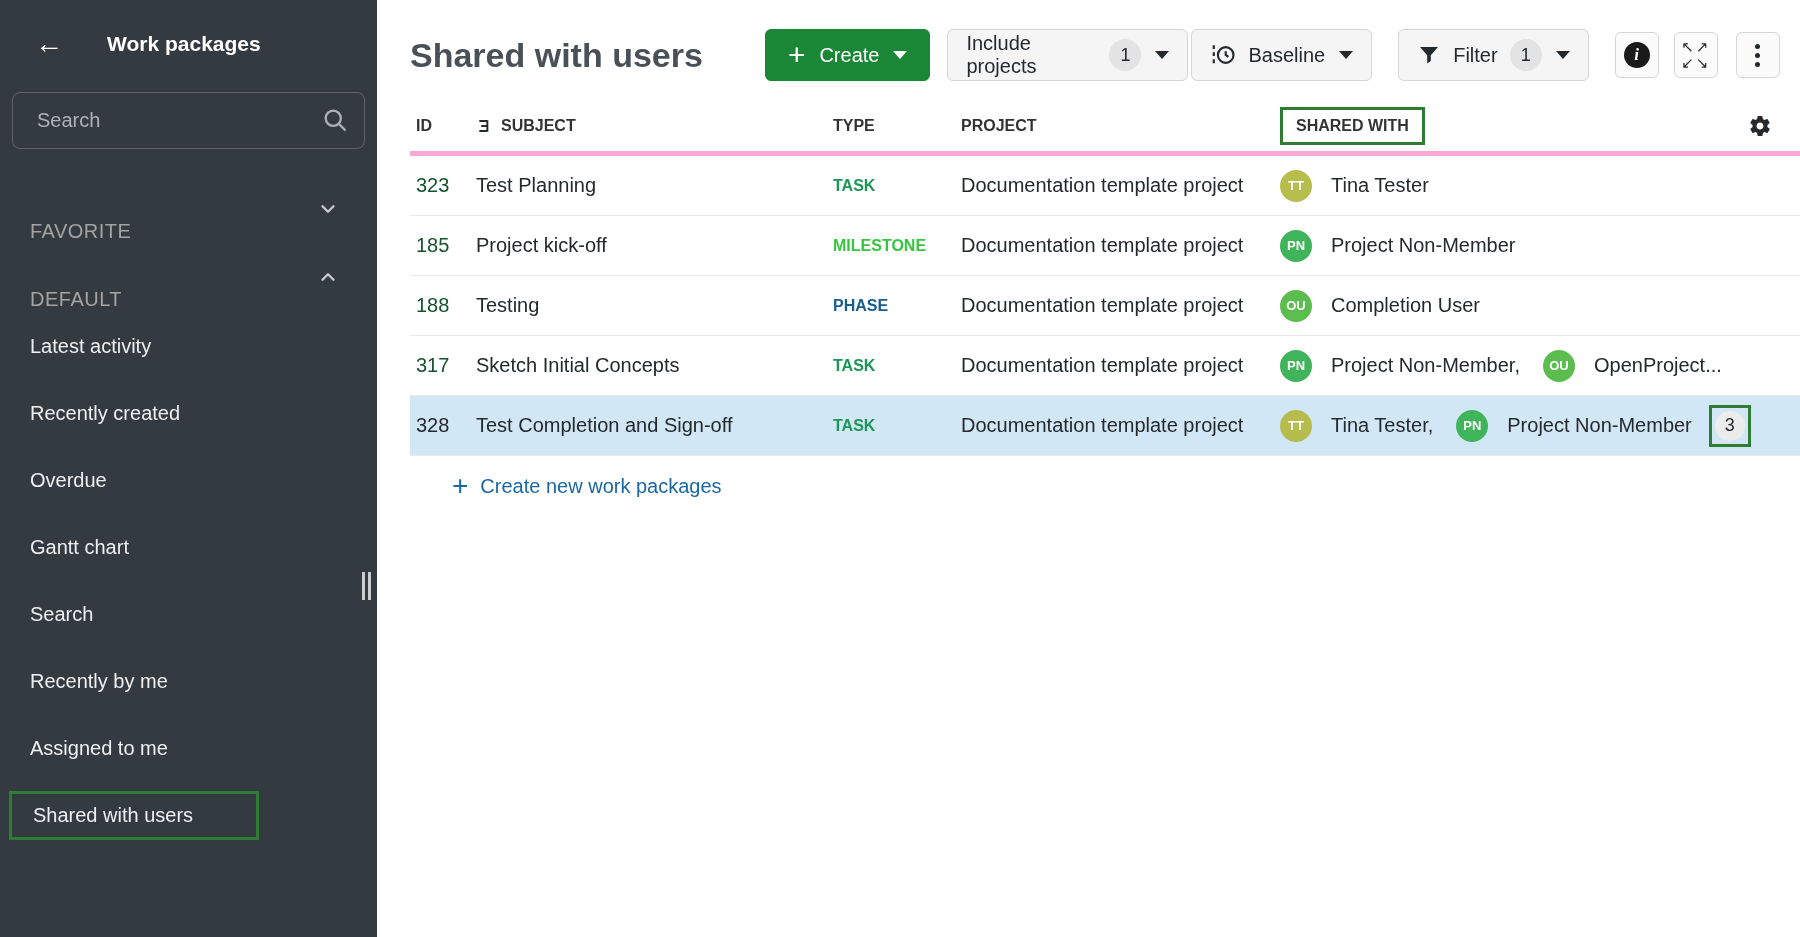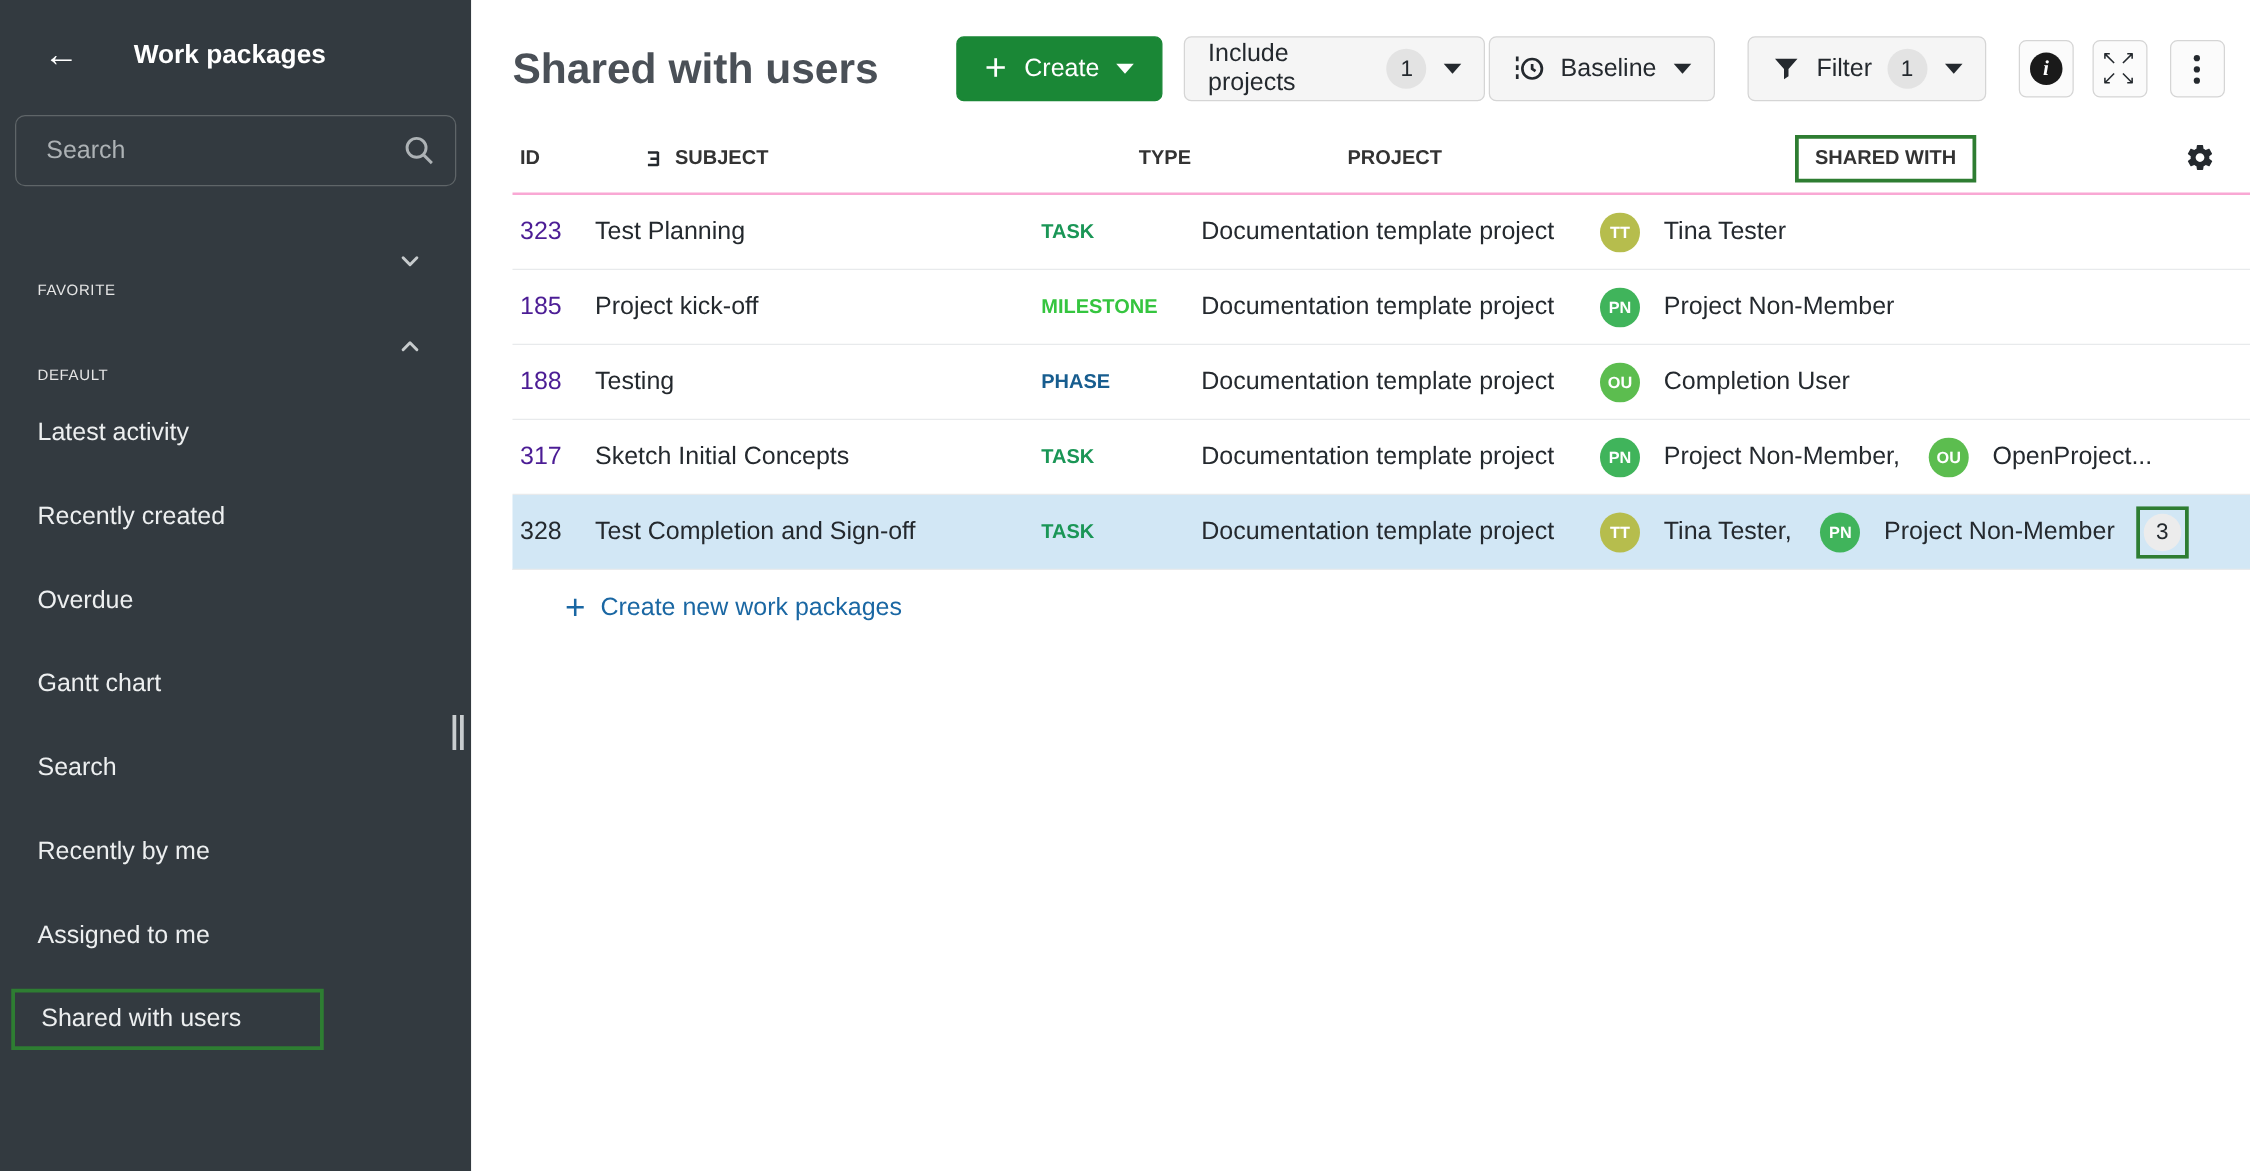--- a/index.html
+++ b/index.html
@@ -14,21 +14,21 @@
   .side-title { font-size:21px; font-weight:700; color:#fff; margin-left:44px; }
   .search-wrap { position:relative; margin:34px 12px 0 12px; }
   .search-input { width:100%; height:57px; background:transparent; border:1px solid #5F6568;
     border-radius:8px; color:#E8EAEB; font-size:20px; padding:0 52px 0 24px;
     font-family:"Liberation Sans", sans-serif; outline:none; }
   .search-input::placeholder { color:#ADB2B5; }
   .search-icon { position:absolute; right:16px; top:14px; }
   .side-section { display:flex; align-items:center; justify-content:space-between;
     padding:0 38px 0 30px; height:40px; margin-top:42px; }
   .side-section.second { margin-top:28px; }
-  .section-label { color:#e5e5e5; font-size:12px; letter-spacing:0.5px;margin-top:41px; }
+  .section-label { color:#a3a3a3; font-size:20px; letter-spacing:0.5px;margin-top:41px; }
   .side-items { margin-top:14px; }
   .side-item { height:67px; display:flex; align-items:center; padding-left:30px;
     font-size:20px; color:#EDEff0; cursor:pointer; }
   .side-item.selected { border:3px solid #2E7D32; height:49px; width:250px;
     margin:9px 0 9px 9px; padding-left:21px; }
   .resize-grip { position:absolute; right:6px; top:572px; display:flex; gap:3px; }
   .resize-grip i { display:block; width:3px; height:28px; background:#C9CDCF; }
 
   
   .main { position:absolute; left:377px; top:0; width:1423px; height:937px; background:#fff; }
@@ -57,35 +57,35 @@
   .info-circle { width:26px; height:26px; border-radius:50%; background:#1A1A1A; color:#fff;
     font-size:17px; font-weight:700; display:flex; align-items:center; justify-content:center;
     font-family:"Liberation Serif", serif; font-style:italic; }
   .fs-arrows { font-size:15px; color:#24292E; line-height:1.05; text-align:center; letter-spacing:2px; }
   .kebab-dots { display:flex; flex-direction:column; gap:4px; }
   .kebab-dots i { width:5px; height:5px; border-radius:50%; background:#24292E; display:block; }
 
   
   .wp-table { margin:18px 0 0 33px; position:relative; width:1390px; }
   .wp-header { display:flex; height:56px; position:relative;
-    border-bottom:2px solid #f9a8d4; font-size:16px; font-weight:700; color:#333;gap:39px; }
+    border-bottom:5px solid #f9a8d4; font-size:16px; font-weight:700; color:#333; }
   .cell { display:flex; align-items:center; }
   .c-id { width:66px; padding-left:6px; }
   .c-subject { width:357px; }
   .c-type { width:128px; }
   .c-project { width:319px; }
   .c-shared { flex:1; }
   .hier-icon { margin-right:9px; display:flex; align-items:center; }
   .annotation-box { border:3px solid #2E7D32; padding:7px 13px; display:inline-flex; align-items:center; }
   .gear-wrap { position:absolute; right:28px; top:14px; cursor:pointer; }
 
   .wp-row { display:flex; align-items:center; height:60px; border-bottom:1px solid #E8EAEC;
     font-size:20px; color:#24292E; cursor:pointer; }
   .wp-row.selected { background:#D2E7F5; }
-  .wp-row .c-id { color:#4c1d95; }
+  .wp-row .c-id { color:#14532d; }
   .wp-row.selected .c-id { color:#24292E; }
   .wp-row .c-type { font-weight:700; font-size:16px; }
   .wp-row .c-shared { display:flex; align-items:center; gap:19px; overflow:hidden; white-space:nowrap; }
   .avatar { width:32px; height:32px; border-radius:50%; color:#fff; font-size:13px; font-weight:700;
     display:inline-flex; align-items:center; justify-content:center; flex:0 0 32px; }
   .shared-name { margin-right:4px; }
   .overflow-annotation { border:3px solid #2E7D32; padding:3px; display:inline-flex; margin-left:-6px; }
   .overflow-badge { width:30px; height:30px; border-radius:50%; background:#ECECEC; color:#24292E;
     font-size:18px; display:inline-flex; align-items:center; justify-content:center; }
 

